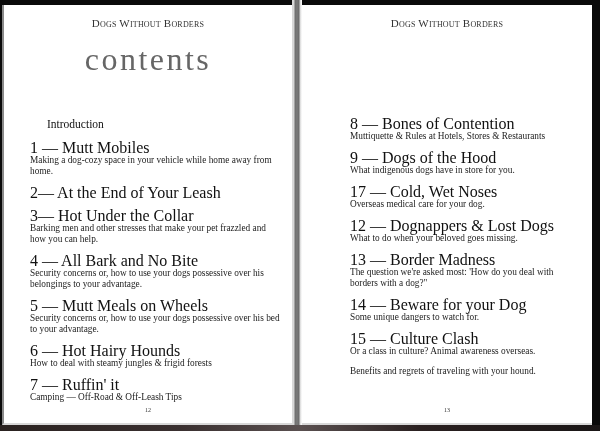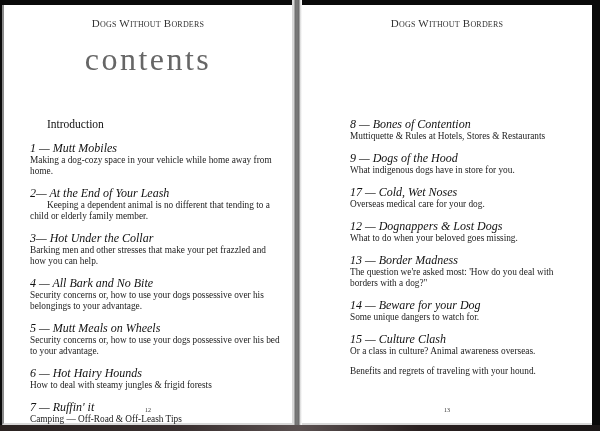--- a/index.html
+++ b/index.html
@@ -84,24 +84,23 @@
       position: absolute;
       left: 26px;
       width: 250px;
     }
     .page.left .toc-list { top: 136px; }
     .page.right .toc-list { top: 112px; left: 48px; width: 230px; }
     .toc-entry {
       margin-bottom: 9px;
     }
     .toc-title {
-      font-size: 12px;
+      font-size: 16px;
       line-height: 14px;
       color: #111;
-      font-style: italic;
     }
     .toc-desc {
       font-size: 9.3px;
       line-height: 11px;
       color: #222;
     }
     .toc-desc.indent {
       text-indent: 17px;
     }
     .page-number {
@@ -129,21 +128,20 @@
     <div class="contents-title">contents</div>
     <div class="intro">Introduction</div>
 
     <div class="toc-list">
       <div class="toc-entry">
         <div class="toc-title">1 — Mutt Mobiles</div>
         <div class="toc-desc">Making a dog-cozy space in your vehicle while home away from home.</div>
       </div>
       <div class="toc-entry">
         <div class="toc-title">2— At the End of  Your Leash</div>
-        <div class="toc-desc indent">Keeping a dependent animal is no different that tending to a child or elderly family member.</div>
       </div>
       <div class="toc-entry">
         <div class="toc-title">3— Hot Under the Collar</div>
         <div class="toc-desc">Barking men and other stresses that make your pet frazzled  and how you can help.</div>
       </div>
       <div class="toc-entry">
         <div class="toc-title">4 — All Bark and No Bite</div>
         <div class="toc-desc">Security concerns or, how to use your dogs possessive over his belongings to your advantage.</div>
       </div>
       <div class="toc-entry">

